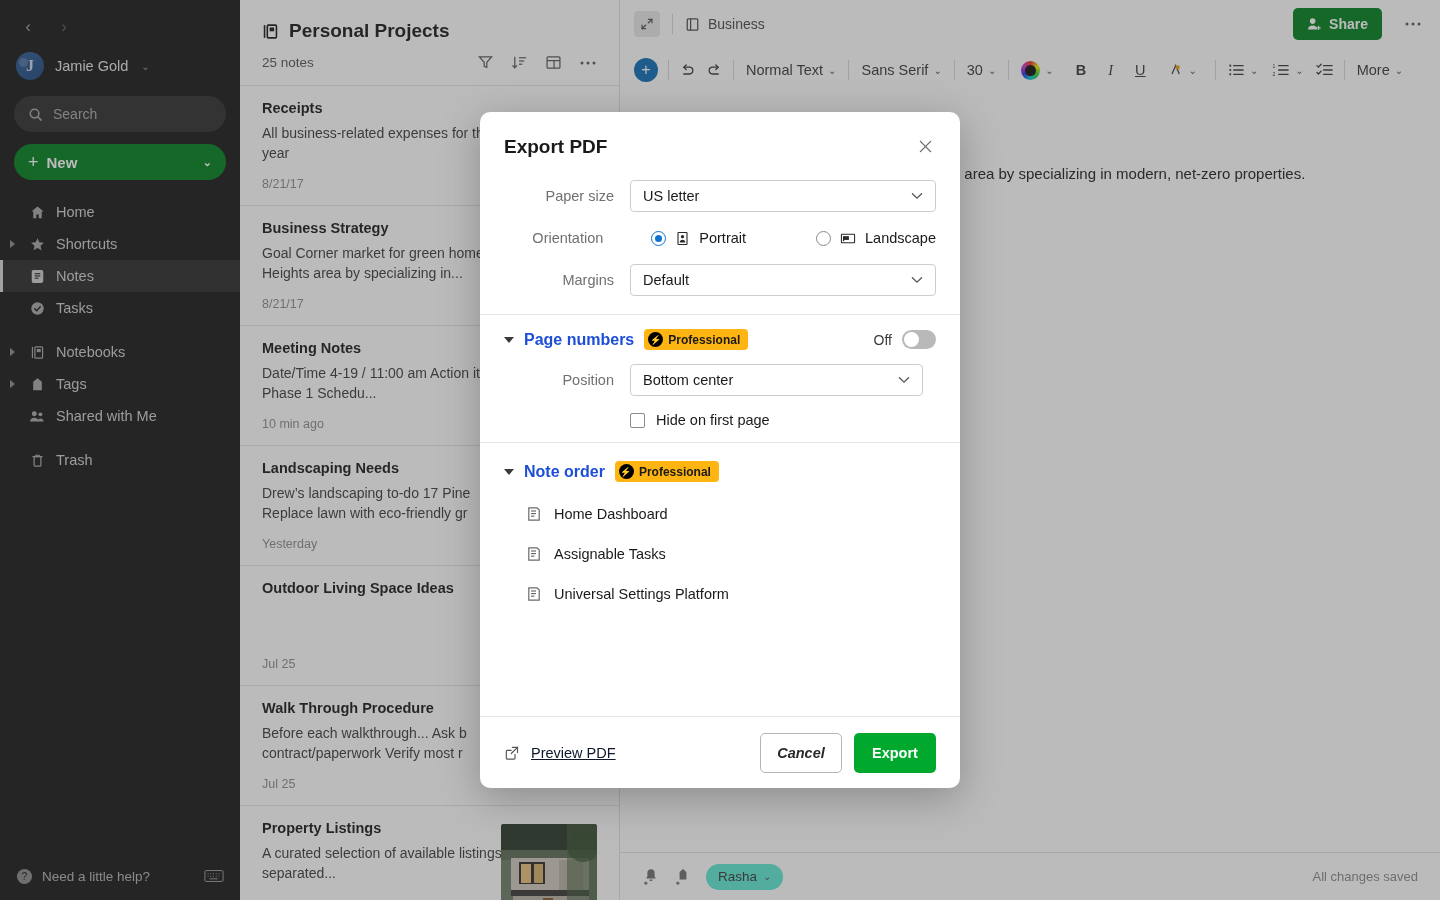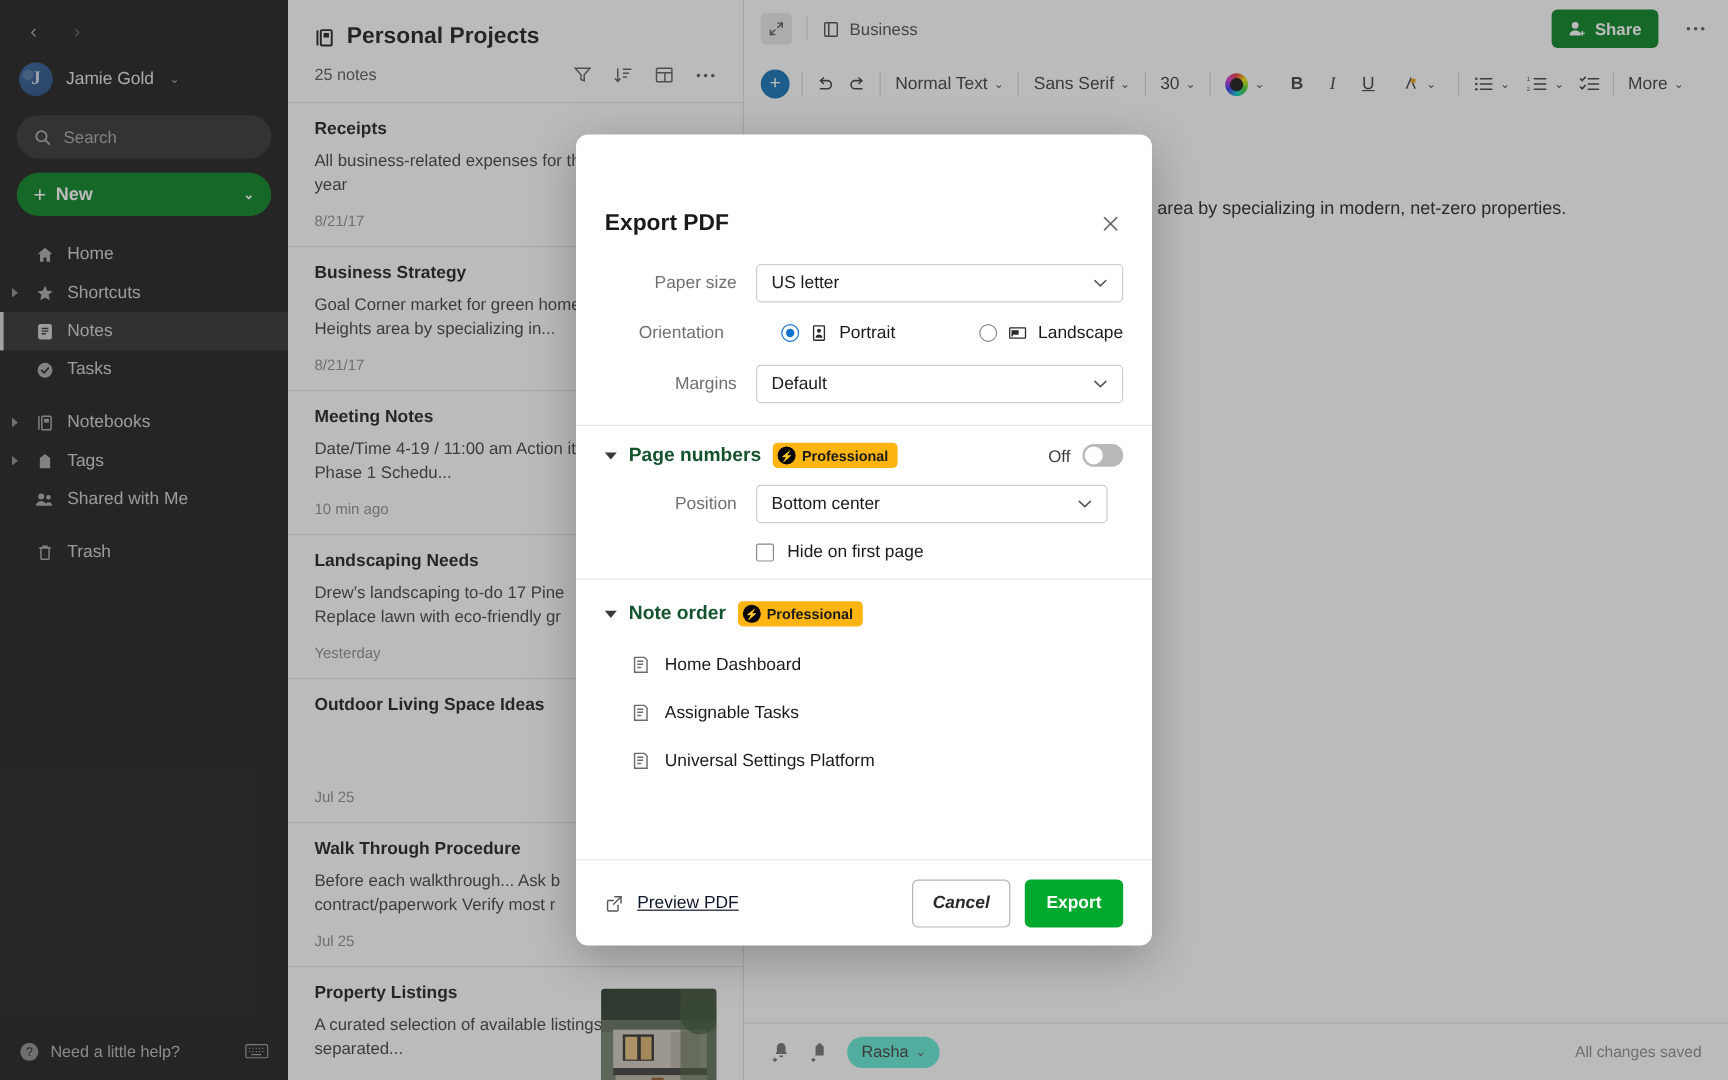--- a/index.html
+++ b/index.html
@@ -131,46 +131,46 @@
   }
   .saved { margin-left: auto; color: #8a8a8a; font-size: 13px; }
 
   
   .overlay { position: absolute; inset: 0; background: rgba(60,60,60,.35); z-index: 40; }
   .modal {
     position: absolute; left: 480px; top: 112px; width: 480px; height: 676px;
     background: #fff; border-radius: 10px; z-index: 50;
     box-shadow: 0 10px 40px rgba(0,0,0,.25); display: flex; flex-direction: column; overflow: hidden;
   }
-  .modal-head { padding: 24px 24px 16px 24px; display: flex; align-items: flex-start; margin-top: 40px; }
+  .modal-head { padding: 24px 24px 16px 24px; display: flex; align-items: flex-start; }
   .modal-title { font-size: 19px; font-weight: 700; color: #1a1a1a; }
   .modal-close { margin-left: auto; color: #6a6a6a; font-size: 19px; line-height: 1; padding: 2px 2px; }
   .modal-scroll { flex: 1; overflow: hidden; }
 
   .frow { display: flex; align-items: center; padding: 6px 24px 6px 24px; }
   .flabel { width: 126px; text-align: right; padding-right: 16px; color: #707070; font-size: 14.5px; }
   .select {
     flex: 1; height: 32px; border: 1px solid #cdcdcd; border-radius: 4px;
     display: flex; align-items: center; padding: 0 12px; font-size: 14.5px; color: #1a1a1a;
     background: #fff;
   }
   .select .chev { margin-left: auto; color: #555; font-size: 11px; }
   .radio-group { display: flex; align-items: center; gap: 14px; }
   .radio {
     width: 15px; height: 15px; border-radius: 50%; border: 1.6px solid #8a8a8a; background: #fff;
     position: relative; flex: 0 0 15px;
   }
   .radio.on { border-color: #1273cf; }
   .radio.on::after { content:""; position:absolute; inset:3px; border-radius:50%; background:#1273cf; }
-  .radio-lbl { font-size: 14.5px; color: #1a1a1a; display: flex; align-items: flex-start; gap: 9px; padding-left: 32px; }
+  .radio-lbl { font-size: 14.5px; color: #1a1a1a; display: flex; align-items: flex-end; gap: 9px; padding-left: 32px; }
 
   .section { border-top: 1px solid #e6e6e6; padding: 14px 24px 10px 24px; }
   .sec-head { display: flex; align-items: center; gap: 10px; }
   .tri-down { width: 0; height: 0; border-top: 6px solid #3a3a3a; border-left: 5px solid transparent; border-right: 5px solid transparent; }
-  .sec-title { font-size: 16px; font-weight: 700; color: #14532d; }
+  .sec-title { font-size: 16px; font-weight: 700; color: #1d4ed8; }
   .badge {
     background: #ffb511; border-radius: 4px; height: 21px; display: flex; align-items: center;
     gap: 5px; padding: 0 8px 0 4px; font-size: 12px; font-weight: 700; color: #1a1a1a;
   }
   .bolt-dot {
     width: 15px; height: 15px; border-radius: 50%; background: #000;
     display: flex; align-items: center; justify-content: center; color: #fff; font-size: 9px;
   }
   .sec-right { margin-left: auto; display: flex; align-items: center; gap: 10px; }
   .off-lbl { color: #3a3a3a; font-size: 14px; }

